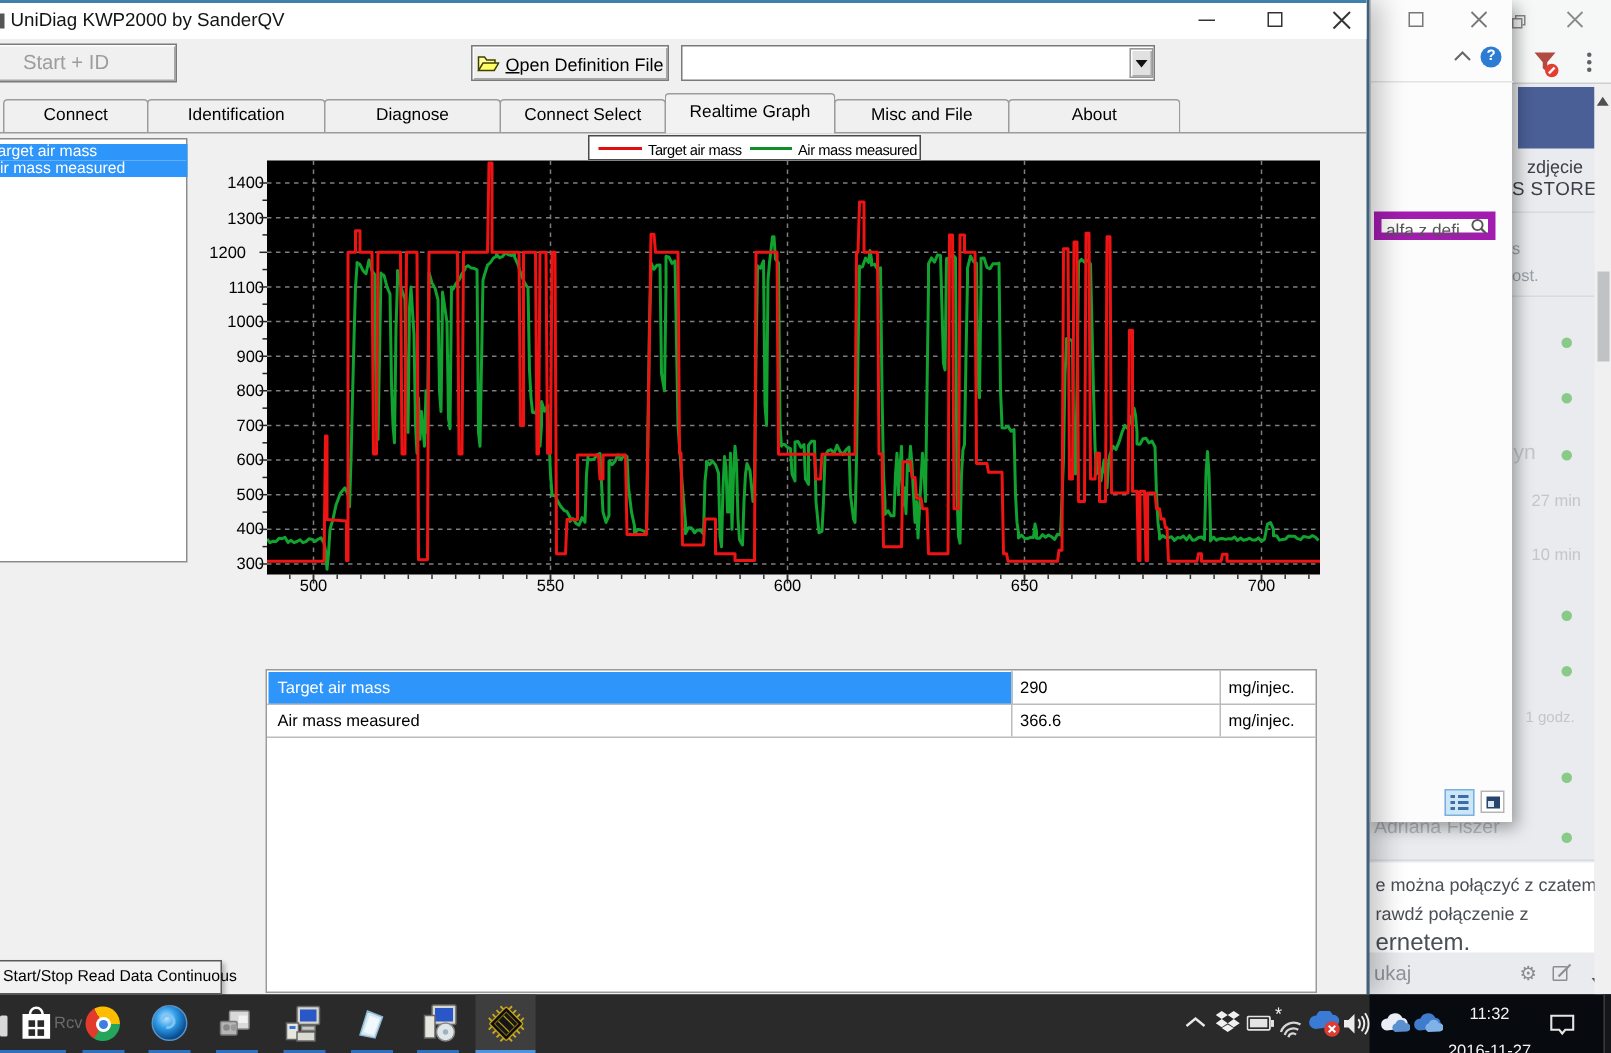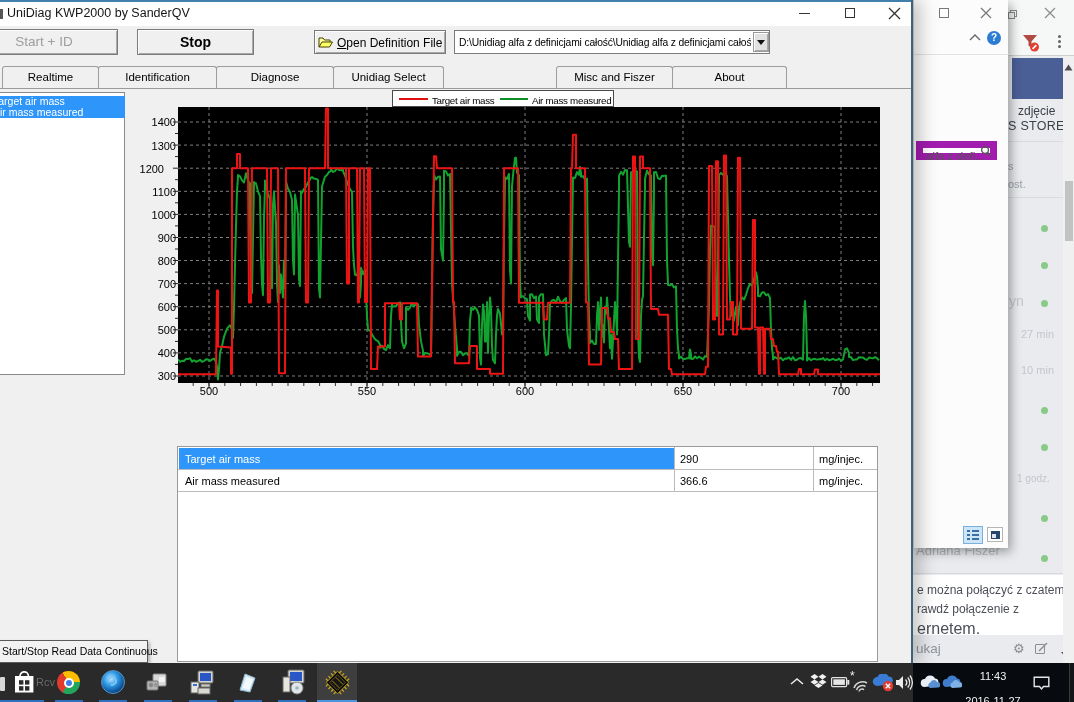--- a/index.html
+++ b/index.html
@@ -15,21 +15,21 @@
 .fbtxt { position:absolute; color:#3a3f47; }
 .graytxt { position:absolute; color:#c3c6cc; }
 .gdot { position:absolute; width:7px; height:7px; border-radius:50%; background:#89ca89; }
 #scrolltrack { left:150px; top:56px; width:11px; height:607px; background:#f0f0f0; }
 #scrollthumb { left:152px; top:181px; width:8px; height:60px; background:#c0c2c4; }
 #msgbox { left:0px; top:575px; width:150px; height:60px; background:#fff; }
 .divider { position:absolute; background:#d8dade; height:1px; }
 
 
 #explorer { left:913px; top:0; width:95px; height:548px; background:#fcfcfc; z-index:2; box-shadow:3px 4px 10px rgba(0,0,0,0.35); border-left:1px solid #d0d0d0; }
-#searchbox { left:2px; top:141px; width:81px; height:19px; background:#fff; border:7px solid #a21caf; color:#555; font-size:11.5px; line-height:17px; padding-left:3px; }
+#searchbox { left:2px; top:141px; width:81px; height:19px; background:#fff; border:5px solid #a21caf; color:#555; font-size:11.5px; line-height:17px; padding-left:3px; }
 
 
 #mainwin { left:0; top:0; width:913px; height:663px; background:#f0f0f0; z-index:10; border-right:2px solid #40617c; box-shadow:8px 0 16px rgba(0,0,0,0.22); }
 #titlebar { left:0; top:0; width:911px; height:26px; background:#fff; border-top:2px solid #4180ad; }
 #titletext { left:7px; top:6px; font-size:12.5px; color:#141414; }
 .btn3d { position:absolute; background:#f0f0f0; border:1px solid #7b7b7b; box-shadow:inset 1px 1px 0 #fdfdfd, inset -1px -1px 0 #a8a8a8; text-align:center; }
 #combo { left:454px; top:30px; width:316px; height:24px; background:#fff; border:1px solid #7b7b7b; }
 #combotxt { left:4px; top:6px; font-size:10.3px; letter-spacing:-0.15px; color:#000; white-space:nowrap; overflow:hidden; width:292px; }
 #combobtn { left:298px; top:1px; width:16px; height:20px; background:#e1e1e1; border-left:1px solid #aaa; }
 .tab { position:absolute; top:66px; height:22px; background:#f0f0f0; border:1px solid #9c9c9c; border-bottom:none; border-radius:3px 3px 0 0; font-size:11.5px; text-align:center; line-height:21px; color:#000; }
@@ -154,41 +154,40 @@
     <div id="titletext" class="abs">UniDiag KWP2000 by SanderQV</div>
 
     <div class="abs" style="left:0px; top:9px; width:3px; height:10px; background:#555"></div>
     <div class="abs" style="left:799px; top:13px; width:11px; height:1px; background:#333"></div>
     <div class="abs" style="left:845px; top:8px; width:10px; height:10px; border:1px solid #333"></div>
     <svg class="abs" style="left:888px; top:7px" width="13" height="13" viewBox="0 0 13 13">
       <path d="M1,1 L12,12 M12,1 L1,12" stroke="#333" stroke-width="1.3"></path>
     </svg>
 
     <div class="btn3d" style="left:-30px; top:29px; width:148px; height:26px; font-size:13.5px; line-height:24px; color:#9d9d9d">Start + ID</div>
-    <div class="btn3d" style="left:137px; top:29px; width:117px; height:26px; font-size:14px; line-height:24px; color:#000; font-weight:bold">Stop</div>
     <div class="btn3d" style="left:314px; top:30px; width:132px; height:24px;"></div>
     <svg class="abs" style="left:318px; top:36px" width="15" height="12" viewBox="0 0 15 12">
       <path d="M1,11 L1,2 L5,2 L6.5,4 L12,4 L12,6" fill="#ffff9e" stroke="#404000" stroke-width="1"></path>
       <path d="M1,11 L4,6 L14.5,6 L11.5,11 Z" fill="#ffff66" stroke="#404000" stroke-width="1"></path>
     </svg>
     <div class="abs" style="left:337px; top:36px; font-size:12px; color:#000"><span style="text-decoration:underline">O</span>pen Definition File</div>
     <div id="combo" class="abs">
-      <div id="combotxt" class="abs">D:\Unidiag alfa z definicjami całość\Unidiag alfa z definicjami całoś</div>
       <div id="combobtn" class="abs btn3d" style="border:1px solid #999"></div>
       <svg class="abs" style="left:302px; top:9px" width="9" height="6" viewBox="0 0 9 6">
           <path d="M0,0 L8,0 L4,5 Z" fill="#111"></path>
         </svg>
     </div>
 
-    <div class="tab abs" style="left:2px; width:97px">Realtime</div>
+    <div class="tab abs" style="left:2px; width:97px">Connect</div>
     <div class="tab abs" style="left:98px; width:119px">Identification</div>
     <div class="tab abs" style="left:216px; width:118px">Diagnose</div>
-    <div class="tab abs" style="left:333px; width:111px">Unidiag Select</div>
-    <div class="tab abs" style="left:556px; width:117px">Misc and Fiszer</div>
+    <div class="tab abs" style="left:333px; width:111px">Connect Select</div>
+    <div class="tab abs" style="left:556px; width:117px">Misc and File</div>
     <div class="tab abs" style="left:672px; width:115px">About</div>
+    <div class="tab abs" id="tabactive" style="left:443px; width:114px">Realtime Graph</div>
     <div id="tabline" class="abs"></div>
     <div id="listbox" class="abs">
       <div class="listsel" style="top:3px"></div>
       <div class="listsel" style="top:14px"></div>
       <div class="listtxt" style="left:12px; top:3px">Target air mass</div>
       <div class="listtxt" style="left:12px; top:14px">Air mass measured</div>
     </div>
 
     <div id="plot" class="abs"></div>
     <div class="ylab abs" style="left:146px; top:116px">1400</div>
@@ -446,21 +445,21 @@
       </g>
     </svg>
     <svg class="abs" style="left:920px; top:12px" width="20" height="15" viewBox="0 0 20 15">
       <path d="M4.5,12 a4,4 0 0 1 0.5,-8 a5.4,5.4 0 0 1 10,-0.4 a3.6,3.6 0 0 1 1,7" fill="#e9eef6"></path>
       <path d="M10,13 a3,3 0 0 1 0.4,-5.6 a3.6,3.6 0 0 1 6.8,-0.2 a2.6,2.6 0 0 1 0.8,5.4 Z" fill="#5a8fd0"></path>
     </svg>
     <svg class="abs" style="left:942px; top:12px" width="20" height="15" viewBox="0 0 20 15">
       <path d="M4.5,12 a4,4 0 0 1 0.5,-8 a5.4,5.4 0 0 1 10,-0.4 a3.6,3.6 0 0 1 1,7 Z" fill="#3f7ccb"></path>
       <path d="M10,13 a3,3 0 0 1 0.4,-5.6 a3.6,3.6 0 0 1 6.8,-0.2 a2.6,2.6 0 0 1 0.8,5.4 Z" fill="#7fb3e8"></path>
     </svg>
-    <div class="clock abs" style="left:953px; top:7px">11:43</div>
+    <div class="clock abs" style="left:953px; top:7px">11:32</div>
     <div class="clock abs" style="left:953px; top:32px">2016-11-27</div>
     <svg class="abs" style="left:1033px; top:13px" width="17" height="16" viewBox="0 0 17 16">
       <path d="M1.2,1.2 L15.8,1.2 L15.8,10.5 L10.5,10.5 L8.5,13 L6.5,10.5 L1.2,10.5 Z" fill="none" stroke="#e5e5e5" stroke-width="1.4"></path>
     </svg>
 
   </div>
 
 </div>
 
 </body></html>

